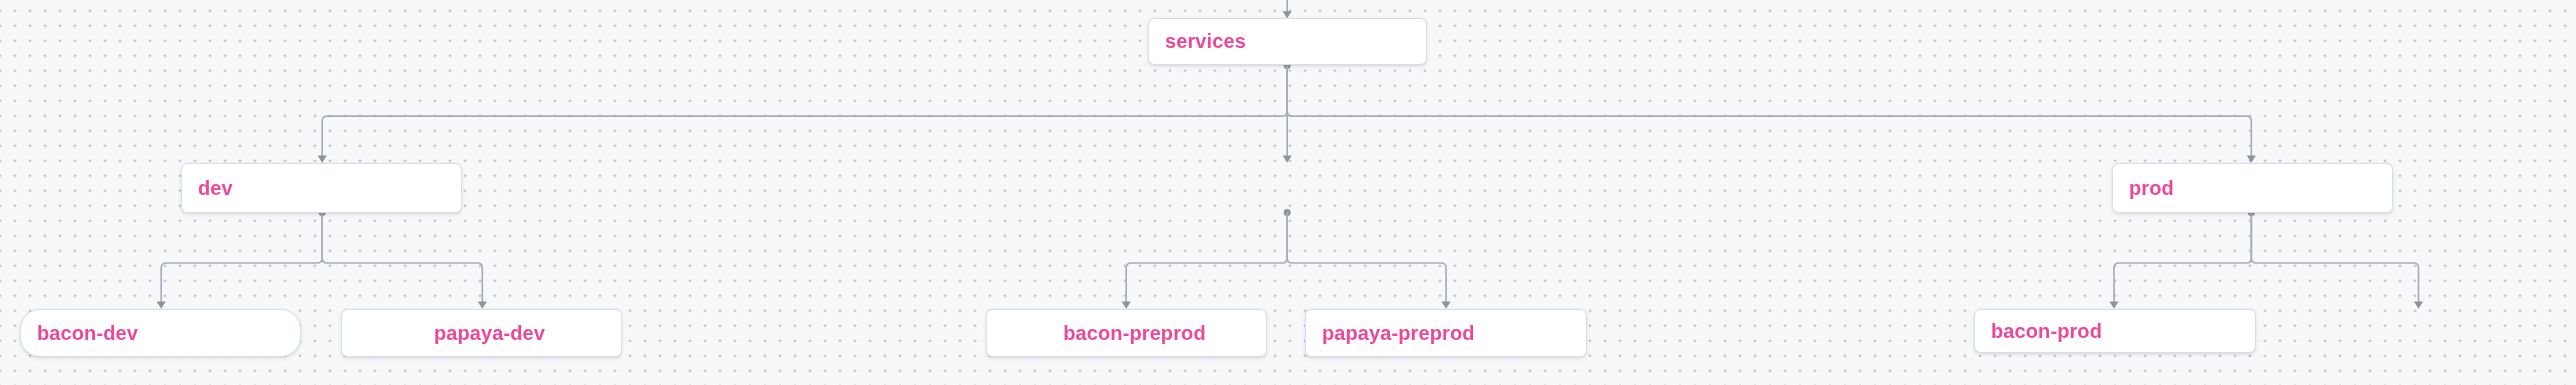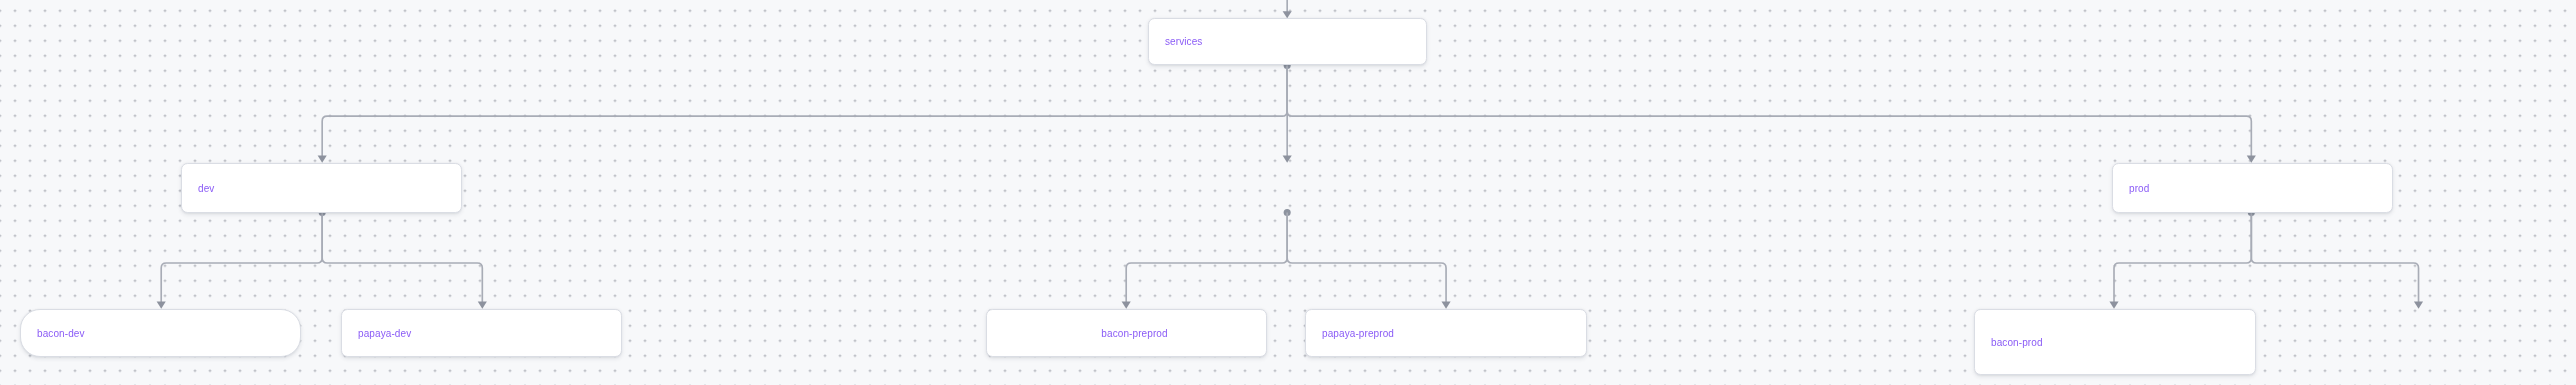--- a/index.html
+++ b/index.html
@@ -30,23 +30,23 @@
     background: #ffffff;
     border: 0.8px solid #dadde4;
     border-radius: 6.6px;
     box-shadow: 0 1.7px 4.2px rgba(25, 30, 50, 0.09), 0 0.8px 1.7px rgba(25, 30, 50, 0.05);
     display: flex;
     align-items: center;
     padding-left: 16px;
     cursor: pointer;
   }
   .node-label {
-    font-size: 10px;
-    font-weight: 400;
-    color: #8b5cf6;
+    font-size: 20px;
+    font-weight: 700;
+    color: #ec4899;
     letter-spacing: 0.1px;
     white-space: nowrap;
   }
 </style>
 </head>
 <body>
 
 <div class="canvas">
   <svg class="edges-layer" width="2576" height="385" viewBox="0 0 3102 464" xmlns="http://www.w3.org/2000/svg">
       <path d="M 1550 0 L 1550 16" stroke="#a8acb6" stroke-width="2" fill="none"></path>
@@ -80,26 +80,26 @@
     </div>
     <div class="node" style="left: 181px; top: 163px; width: 281px; height: 50px;">
       <span class="node-label">dev</span>
     </div>
     <div class="node" style="left: 2112px; top: 163px; width: 281px; height: 50px;">
       <span class="node-label">prod</span>
     </div>
     <div class="node" style="left: 20px; top: 309px; width: 281px; height: 48px; border-radius: 20px;">
       <span class="node-label">bacon-dev</span>
     </div>
-    <div class="node" style="left: 341px; top: 309px; width: 281px; height: 48px;">
+    <div class="node" style="left: 341px; top: 309px; width: 281px; height: 48px; justify-content: center;">
       <span class="node-label">papaya-dev</span>
     </div>
     <div class="node" style="left: 986px; top: 309px; width: 281px; height: 48px; justify-content: center;">
       <span class="node-label">bacon-preprod</span>
     </div>
     <div class="node" style="left: 1305px; top: 309px; width: 282px; height: 48px;">
       <span class="node-label">papaya-preprod</span>
     </div>
-    <div class="node" style="left: 1974px; top: 309px; width: 282px; height: 66px;">
+    <div class="node" style="left: 1974px; top: 309px; width: 282px; height: 44px;">
       <span class="node-label">bacon-prod</span>
     </div>
   </div>
 
 
 </body></html>

